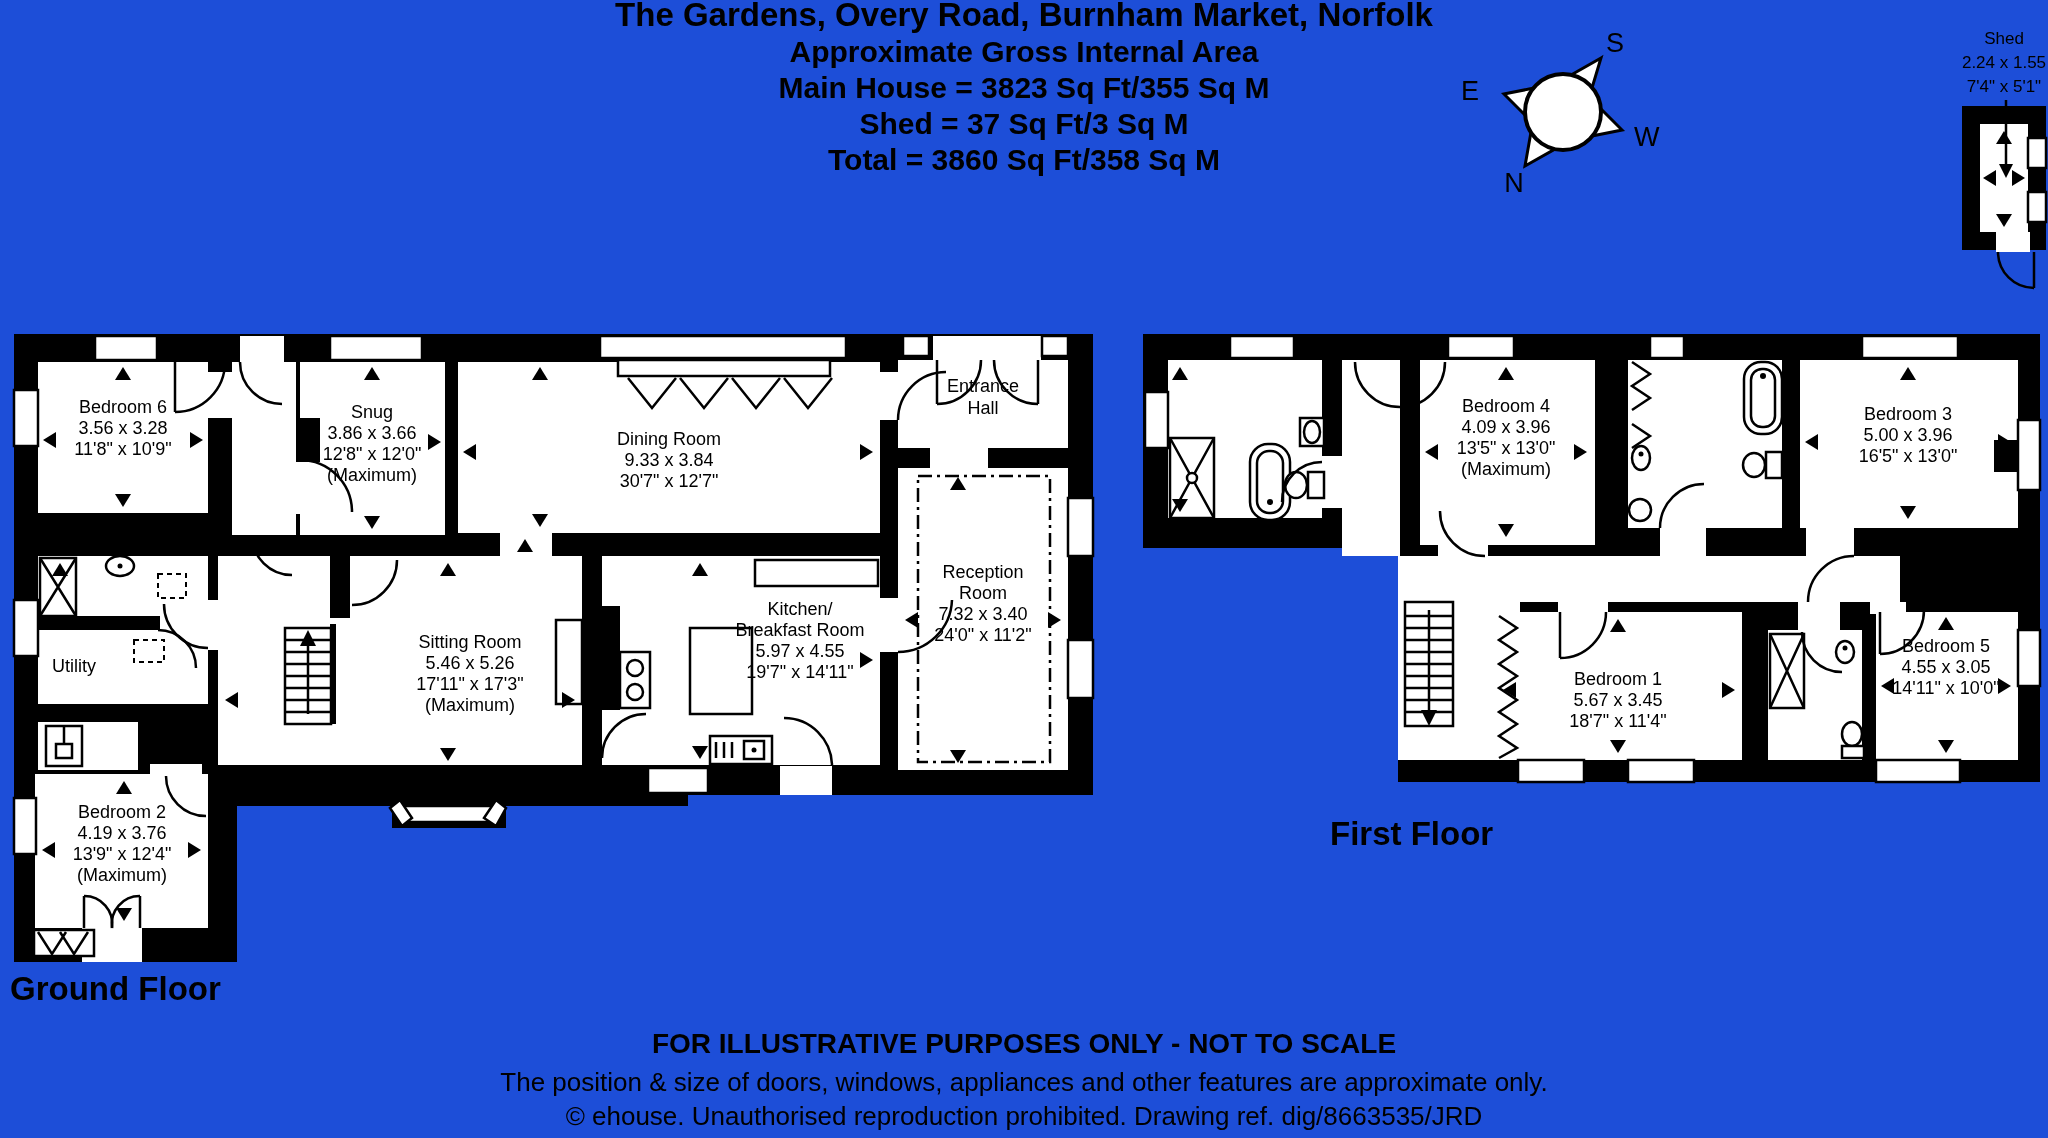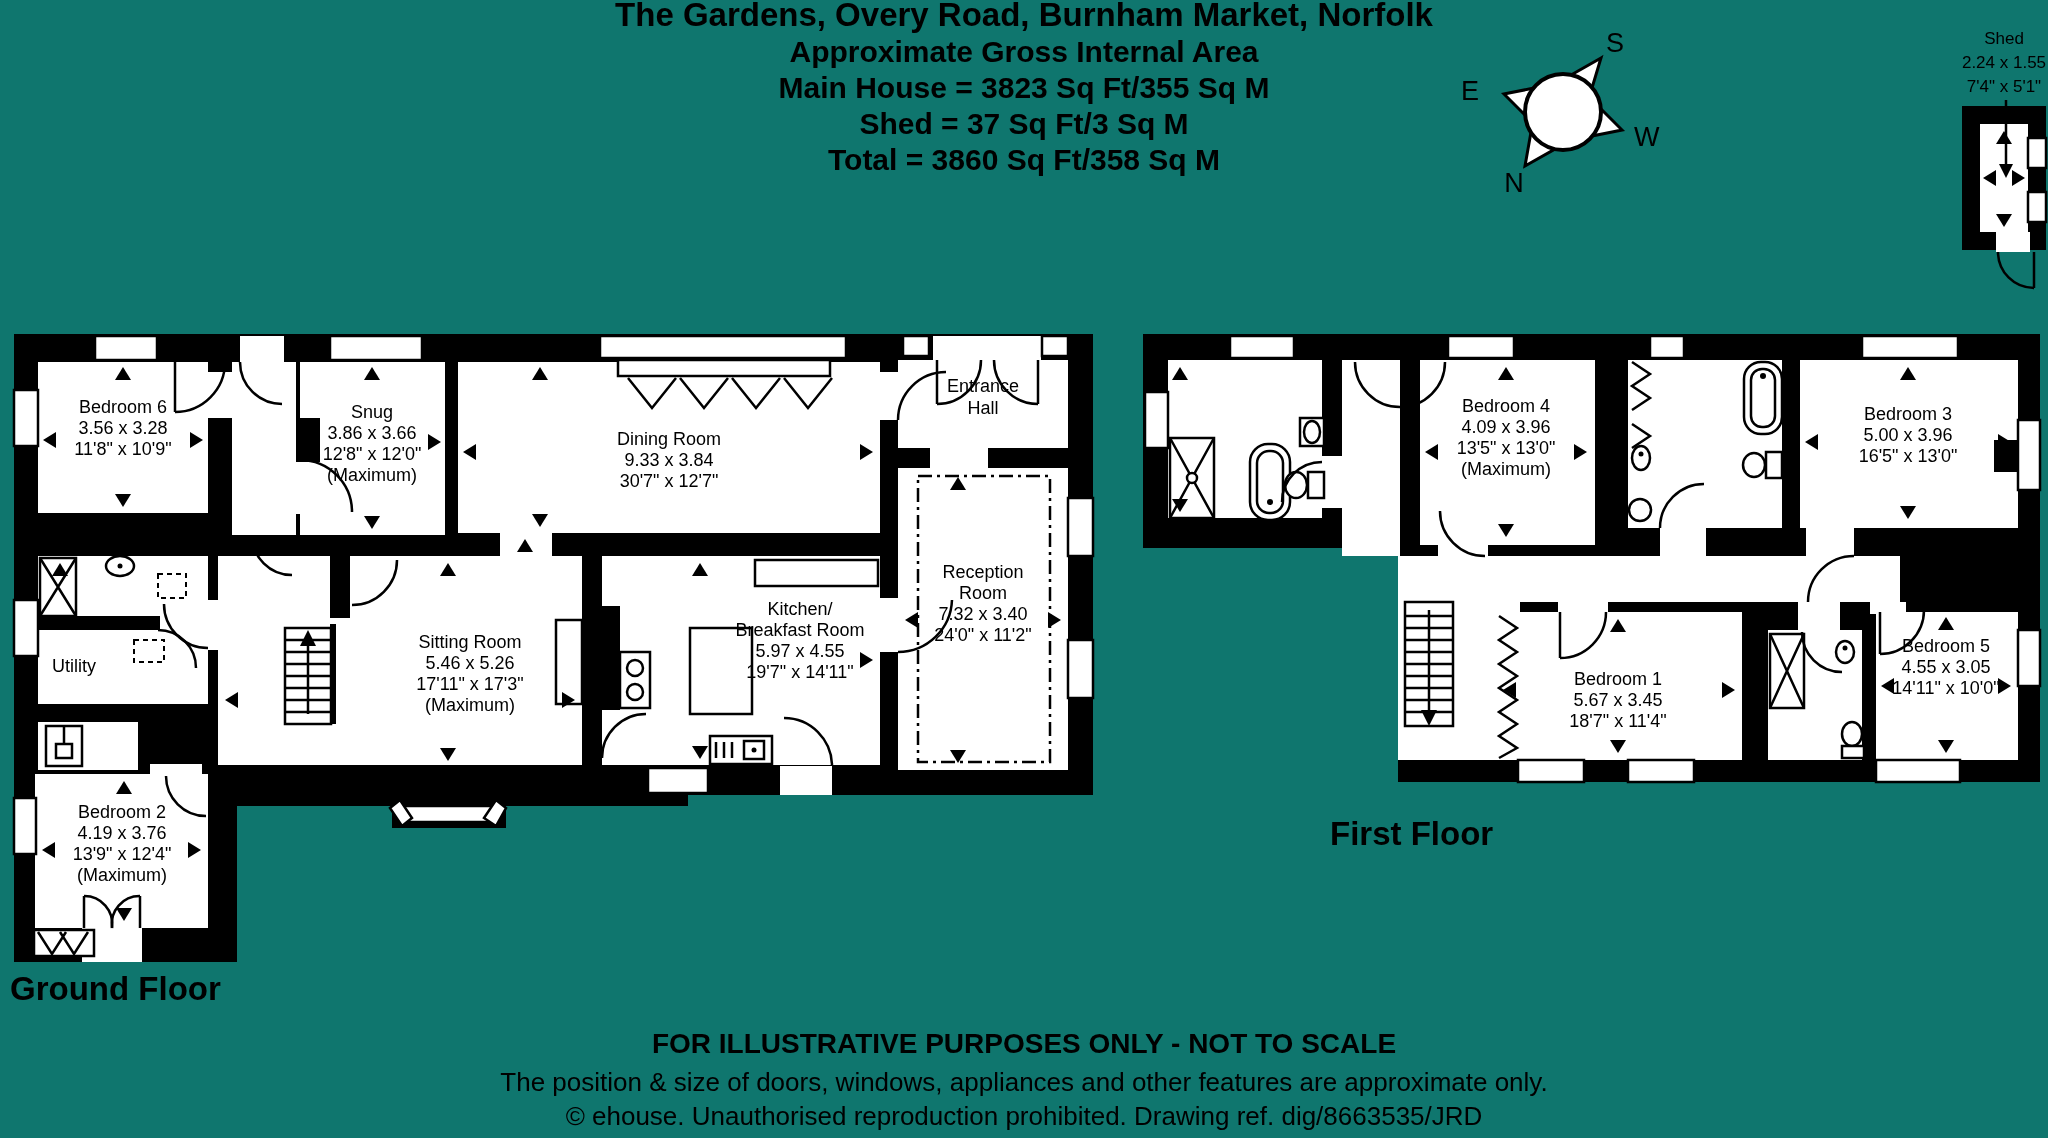--- a/index.html
+++ b/index.html
@@ -1,16 +1,16 @@
 <!DOCTYPE html>
 <html><head>
 <meta charset="utf-8">
 <style>
   html,body{margin:0;padding:0;background:#fff;}
-  .stage{width:2048px;height:1138px;position:relative;background:#0f766e;}
+  .stage{width:2048px;height:1138px;position:relative;background:#1d4ed8;}
   svg{display:block;}
   .wall{fill:#000;stroke:none;}
   .room{fill:#fff;stroke:none;}
   .gap{fill:#fff;stroke:none;}
   .win{fill:#fff;stroke:#000;stroke-width:2.5;}
   .fix{fill:#fff;stroke:#000;stroke-width:2.5;}
   .fixl{fill:none;stroke:#000;stroke-width:2.5;}
   .arc{fill:none;stroke:#000;stroke-width:2.5;}
   .dashrect{fill:none;stroke:#000;stroke-width:2.5;stroke-dasharray:14 5 3 5;}
   .dashbox{fill:#fff;stroke:#000;stroke-width:2;stroke-dasharray:5 4;}

